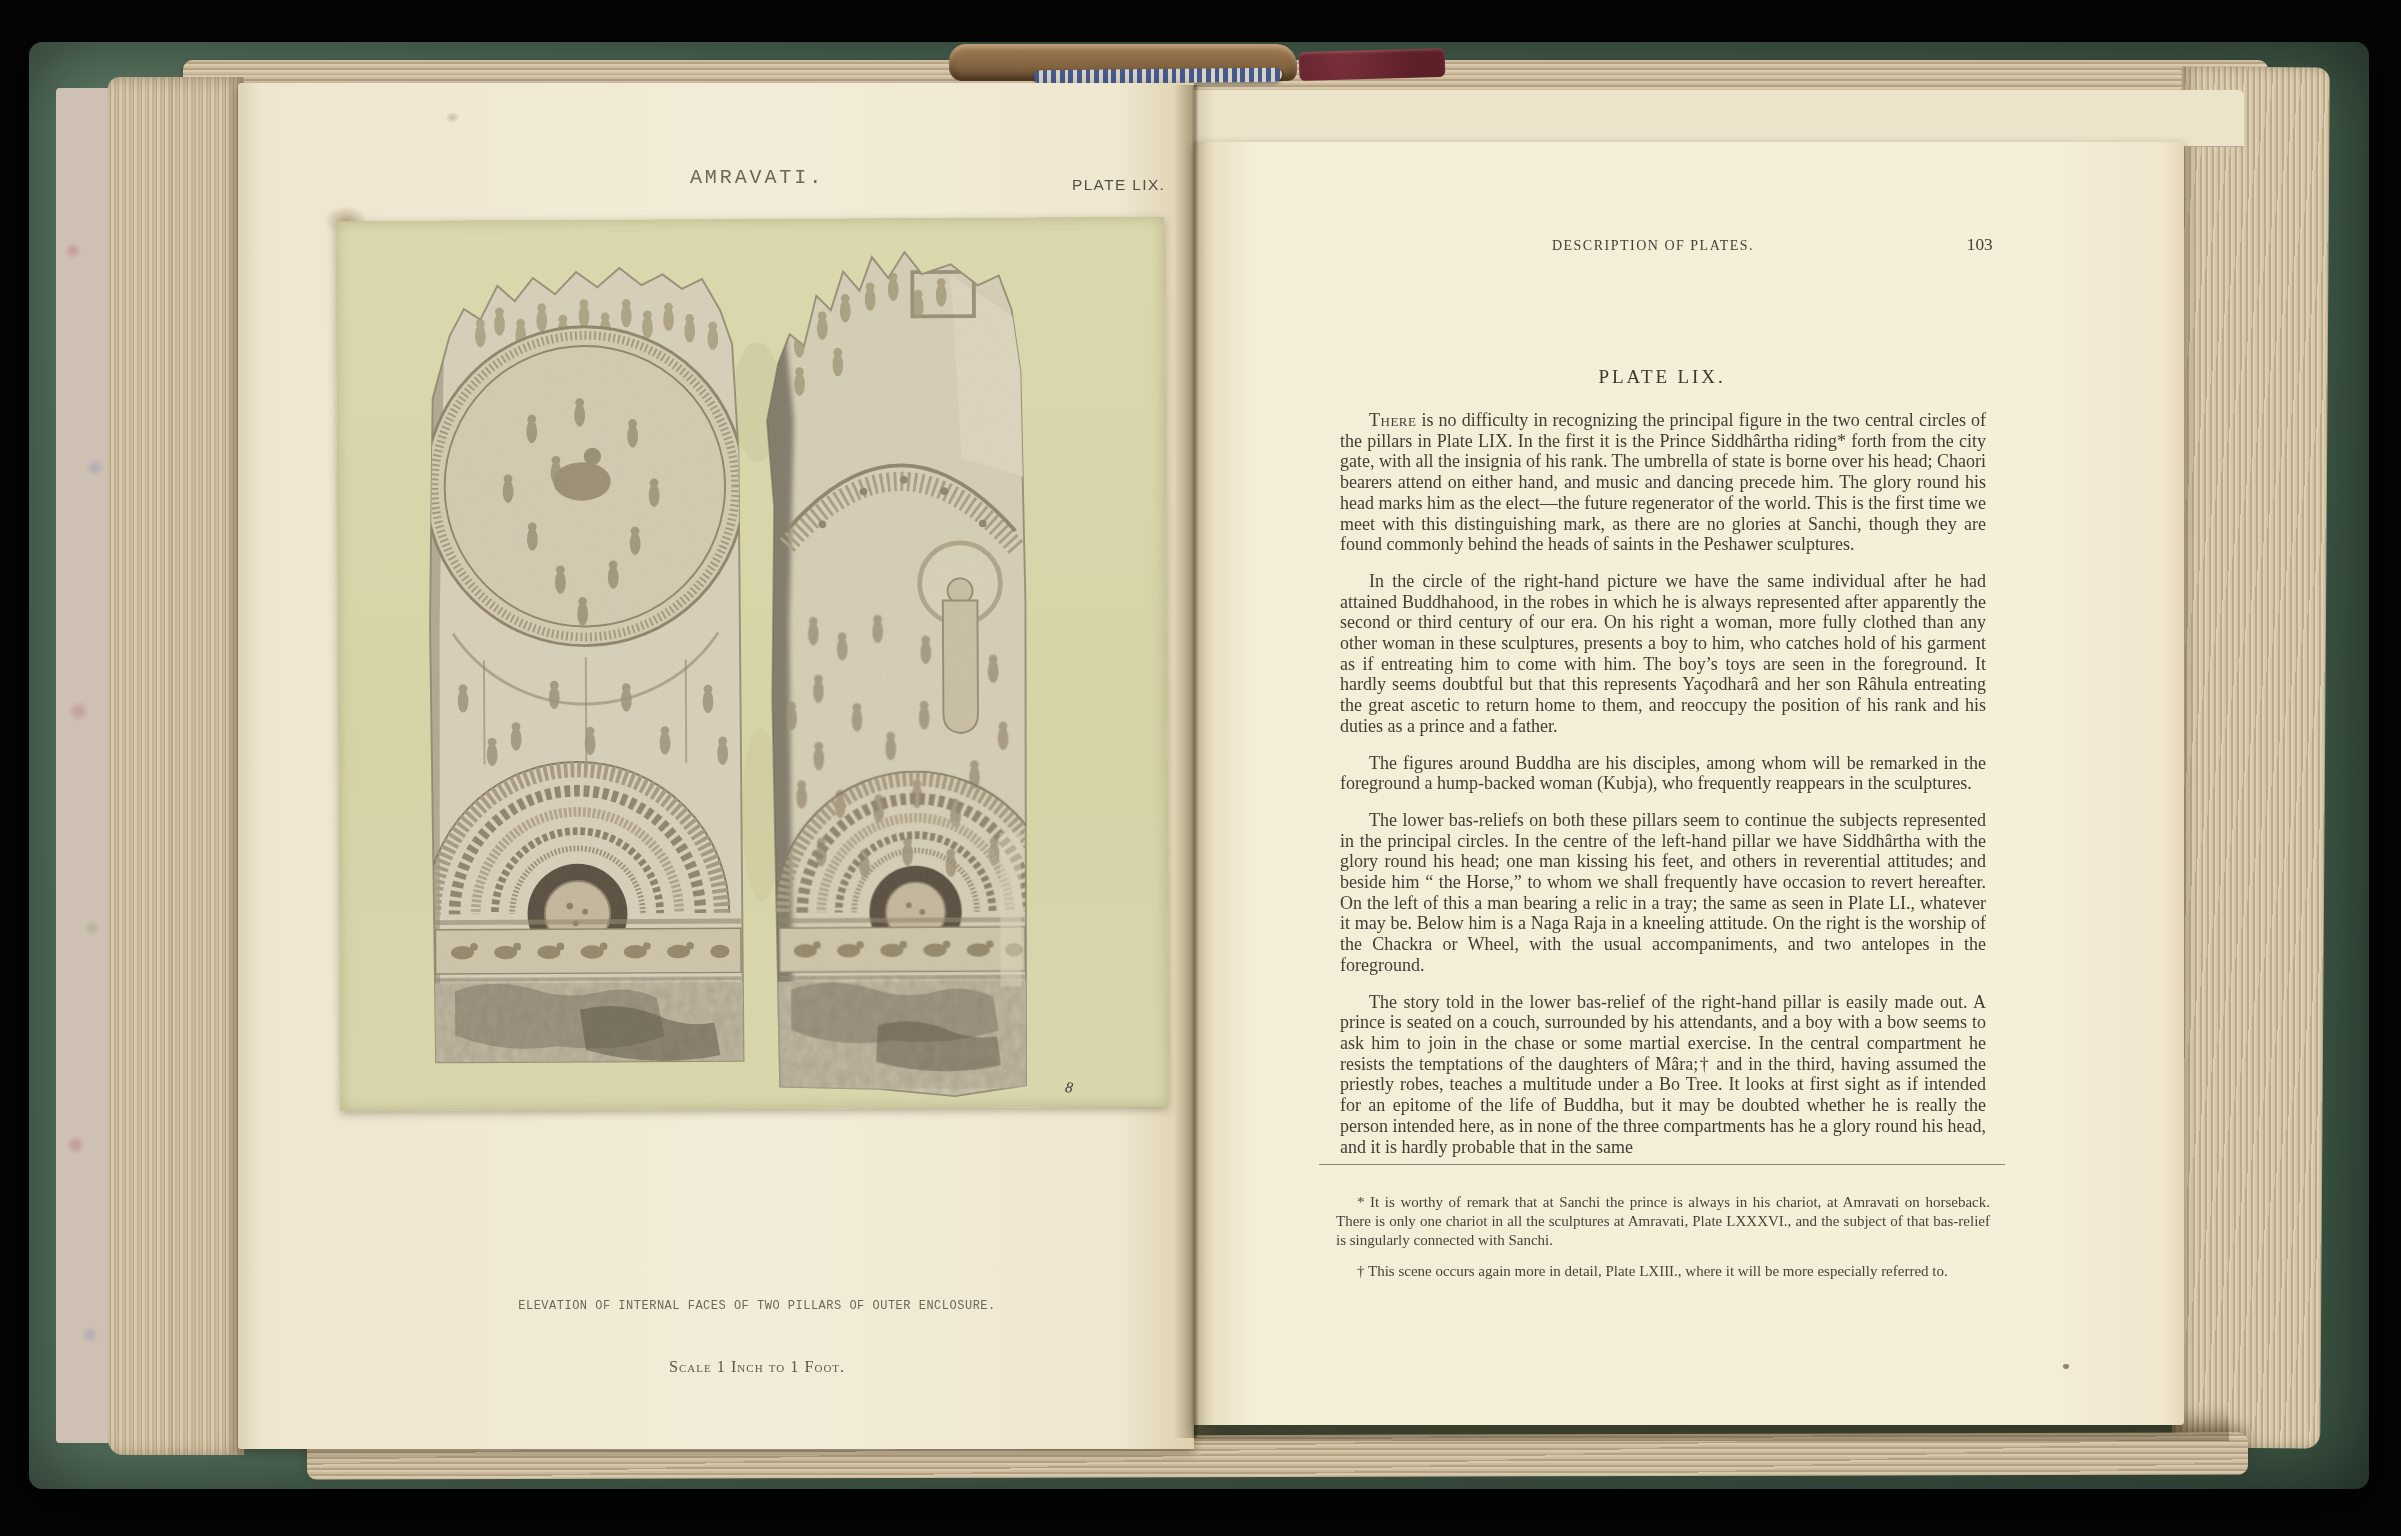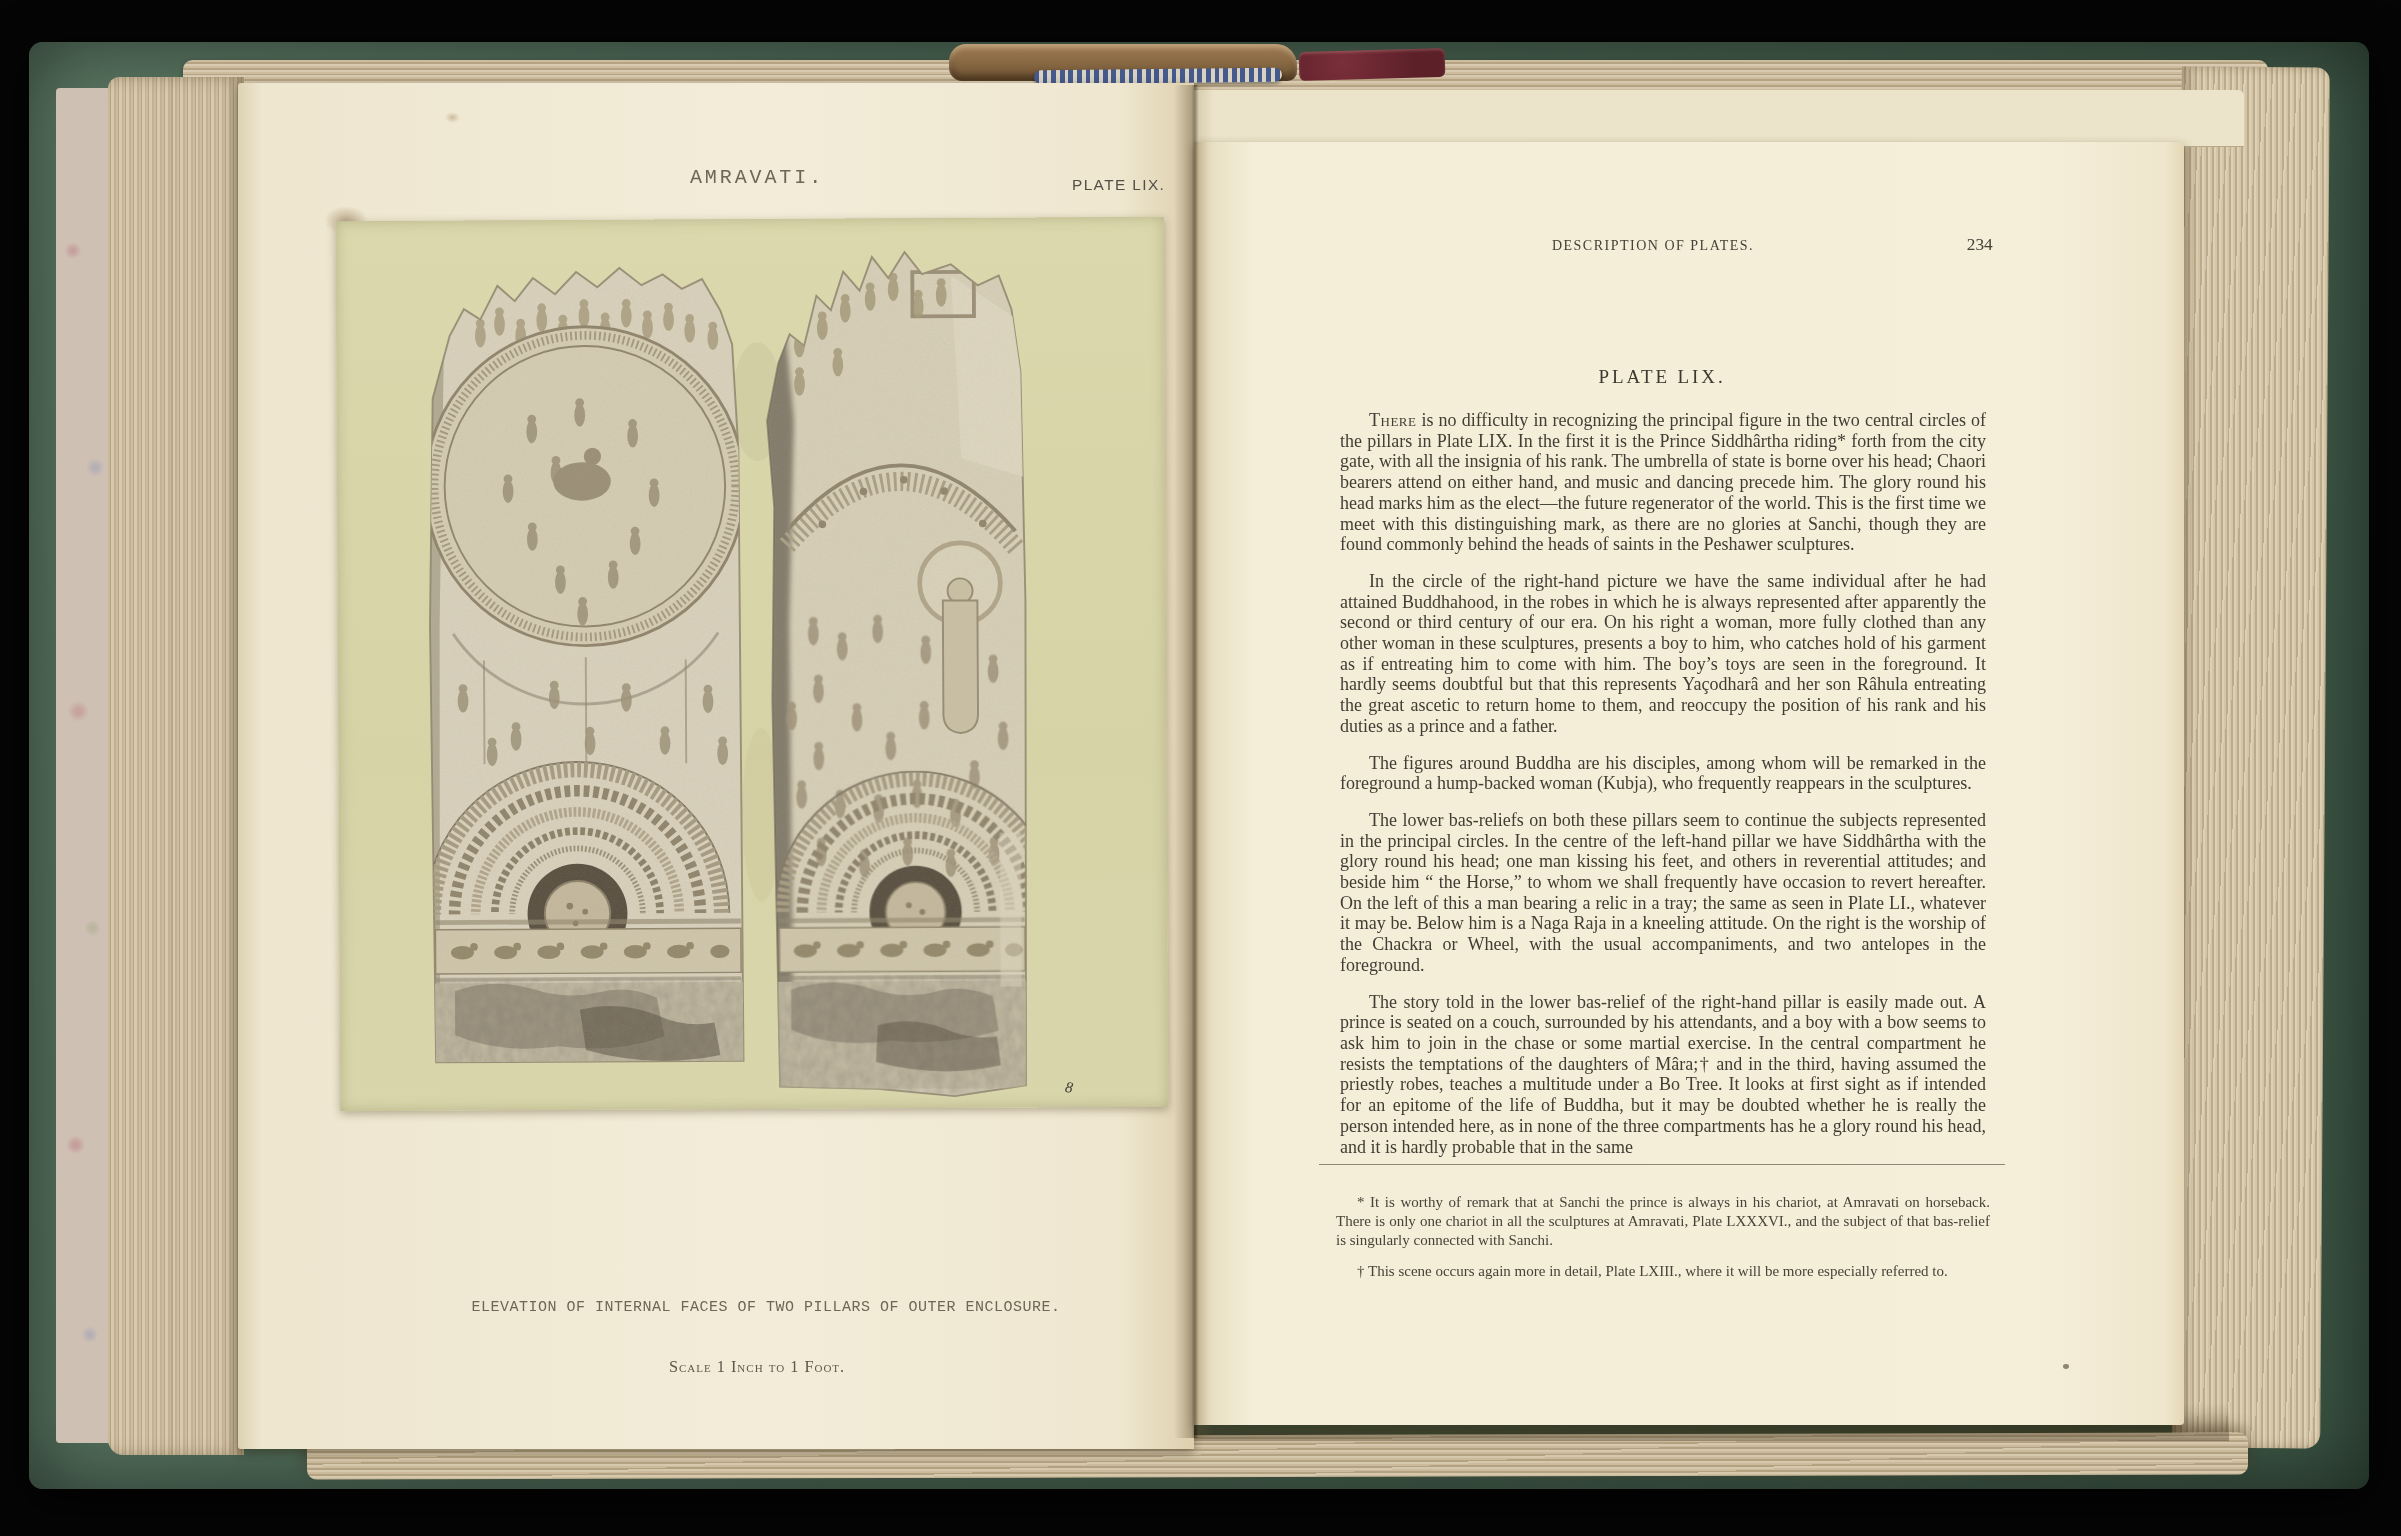--- a/index.html
+++ b/index.html
@@ -62,21 +62,21 @@
   .lp-plate{position:absolute;left:834px;top:93px;font-family:"Liberation Sans",sans-serif;
          font-size:15.4px;letter-spacing:1.4px;color:#534e46;white-space:nowrap;}
   .photo{position:absolute;left:100px;top:136px;width:828px;height:890px;
          transform:rotate(-.3deg);
          background:linear-gradient(180deg,#dbd8ad,#d6d3a7 60%,#d9d6ac);
          box-shadow:inset 0 0 13.4px rgba(120,110,70,.35), 0 2.9px 8.6px rgba(90,75,45,.4);}
   .photo svg{position:absolute;left:0;top:0;}
   .photo-mark{position:absolute;left:725px;top:861px;font-size:15.4px;color:#44403a;
          font-style:italic;transform:rotate(9deg);}
   .lp-cap1{position:absolute;left:519px;top:1216px;transform:translateX(-50%);
-         font-size:15px;letter-spacing:0.5px;white-space:nowrap;margin-left:9px;}
+         font-size:12px;letter-spacing:0.5px;white-space:nowrap;}
   .lp-cap2{position:absolute;left:519px;top:1274px;transform:translateX(-50%);
          font-size:16.3px;letter-spacing:1px;font-variant:small-caps;color:#5e574b;white-space:nowrap;}
   .stain{position:absolute;border-radius:50%;}
   .stain-a{left:86px;top:123px;width:44px;height:29px;
          background:radial-gradient(closest-side,rgba(110,78,38,.4),rgba(110,78,38,0));}
   .stain-b{left:812px;top:528px;width:25px;height:17.3px;
          background:radial-gradient(closest-side,rgba(110,78,38,.25),rgba(110,78,38,0));}
   .stain-c{left:207px;top:29px;width:15.4px;height:10.6px;
          background:radial-gradient(closest-side,rgba(120,85,40,.3),rgba(120,85,40,0));}
   
@@ -351,21 +351,21 @@
 
     <div class="lp-cap1 ornate">ELEVATION OF INTERNAL FACES OF TWO PILLARS OF OUTER ENCLOSURE.</div>
     <div class="lp-cap2">Scale 1 Inch to 1 Foot.</div>
   </div>
 
   <div class="underleaf"></div>
 
   <div class="page-right">
     <div class="rp-header">
       <span class="rh-title">DESCRIPTION OF PLATES.</span>
-      <span class="rh-num">234</span>
+      <span class="rh-num">103</span>
     </div>
     <div class="rp-heading">PLATE LIX.</div>
 
     <div class="rp-body">
       <p><span class="lead-caps">There</span><span> is no difficulty in recognizing the principal figure in the two central circles of the pillars in Plate LIX.  In the first it is the Prince Siddhârtha riding* forth from the city gate, with all the insignia of his rank.  The umbrella of state is borne over his head; Chaori bearers attend on either hand, and music and dancing precede him.  The glory round his head marks him as the elect—the future regenerator of the world.  This is the first time we meet with this distinguishing mark, as there are no glories at Sanchi, though they are found commonly behind the heads of saints in the Peshawer sculptures.</span></p>
       <p><span class="lead-caps"></span><span>In the circle of the right-hand picture we have the same individual after he had attained Buddhahood, in the robes in which he is always represented after apparently the second or third century of our era.  On his right a woman, more fully clothed than any other woman in these sculptures, presents a boy to him, who catches hold of his garment as if entreating him to come with him.  The boy’s toys are seen in the foreground.  It hardly seems doubtful but that this represents Yaçodharâ and her son Râhula entreating the great ascetic to return home to them, and reoccupy the position of his rank and his duties as a prince and a father.</span></p>
       <p><span class="lead-caps"></span><span>The figures around Buddha are his disciples, among whom will be remarked in the foreground a hump-backed woman (Kubja), who frequently reappears in the sculptures.</span></p>
       <p><span class="lead-caps"></span><span>The lower bas-reliefs on both these pillars seem to continue the subjects represented in the principal circles.  In the centre of the left-hand pillar we have Siddhârtha with the glory round his head; one man kissing his feet, and others in reverential attitudes; and beside him “ the Horse,” to whom we shall frequently have occasion to revert hereafter.  On the left of this a man bearing a relic in a tray; the same as seen in Plate LI., whatever it may be.  Below him is a Naga Raja in a kneeling attitude.  On the right is the worship of the Chackra or Wheel, with the usual accompaniments, and two antelopes in the foreground.</span></p>
       <p><span class="lead-caps"></span><span>The story told in the lower bas-relief of the right-hand pillar is easily made out. A prince is seated on a couch, surrounded by his attendants, and a boy with a bow seems to ask him to join in the chase or some martial exercise.  In the central compartment he resists the temptations of the daughters of Mâra;† and in the third, having assumed the priestly robes, teaches a multitude under a Bo Tree.  It looks at first sight as if intended for an epitome of the life of Buddha, but it may be doubted whether he is really the person intended here, as in none of the three compartments has he a glory round his head, and it is hardly probable that in the same</span></p>
     </div>

